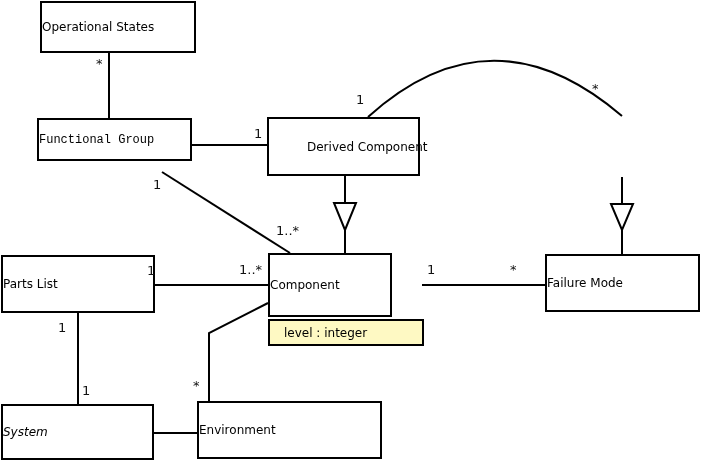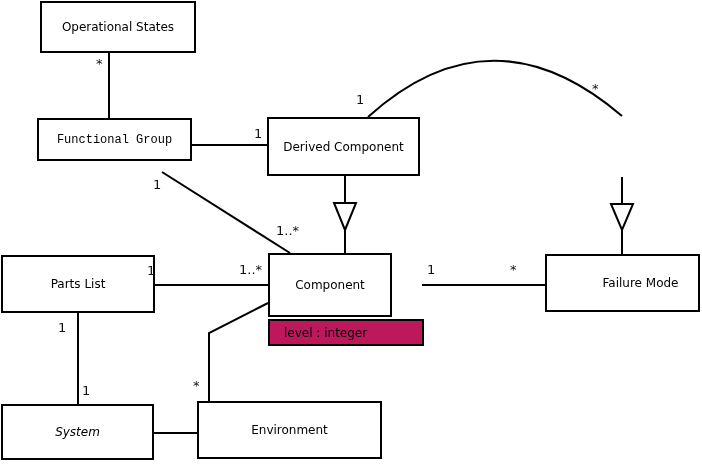--- a/index.html
+++ b/index.html
@@ -22,29 +22,28 @@
     width: 702px;
     height: 464px;
   }
   .uml-class {
     position: absolute;
     box-sizing: border-box;
     background: #ffffff;
     border: 2px solid #000000;
     display: flex;
     align-items: center;
-    justify-content: center;
     font-size: 12px;
     color: #000000;
     white-space: nowrap;
   }
   .uml-attr {
     position: absolute;
     box-sizing: border-box;
-    background: #be185d;
+    background: #fef9c3;
     border: 2px solid #000000;
     display: flex;
     align-items: center;
     justify-content: flex-start;
     padding-left: 14px;
     font-size: 12px;
     color: #000000;
     white-space: nowrap;
   }
   .mult {
@@ -90,37 +89,37 @@
   </svg>
 
   <div class="uml-class" style="left:40px; top:1px; width:156px; height:52px;">
     <span>Operational States</span>
   </div>
 
   <div class="uml-class" style="left:37px; top:118px; width:155px; height:43px;font-family:Liberation Mono, monospace;">
     <span>Functional Group</span>
   </div>
 
-  <div class="uml-class" style="left:267px; top:117px; width:153px; height:59px;">
+  <div class="uml-class" style="left:267px; top:117px; width:153px; height:59px;padding-left:38px;">
     <span>Derived Component</span>
   </div>
 
 
   <div class="uml-class" style="left:1px; top:255px; width:154px; height:58px;">
     <span>Parts List</span>
   </div>
 
   <div class="uml-class" style="left:268px; top:253px; width:124px; height:64px;">
     <span>Component</span>
   </div>
   <div class="uml-attr" style="left:268px; top:319px; width:156px; height:27px;">
     <span>level : integer</span>
   </div>
 
-  <div class="uml-class" style="left:545px; top:254px; width:155px; height:58px;padding-left:36px;">
+  <div class="uml-class" style="left:545px; top:254px; width:155px; height:58px;">
     <span>Failure Mode</span>
   </div>
 
   <div class="uml-class" style="left:1px; top:404px; width:153px; height:56px;font-style:italic;">
     <span>System</span>
   </div>
 
   <div class="uml-class" style="left:197px; top:401px; width:185px; height:58px;">
     <span>Environment</span>
   </div>

